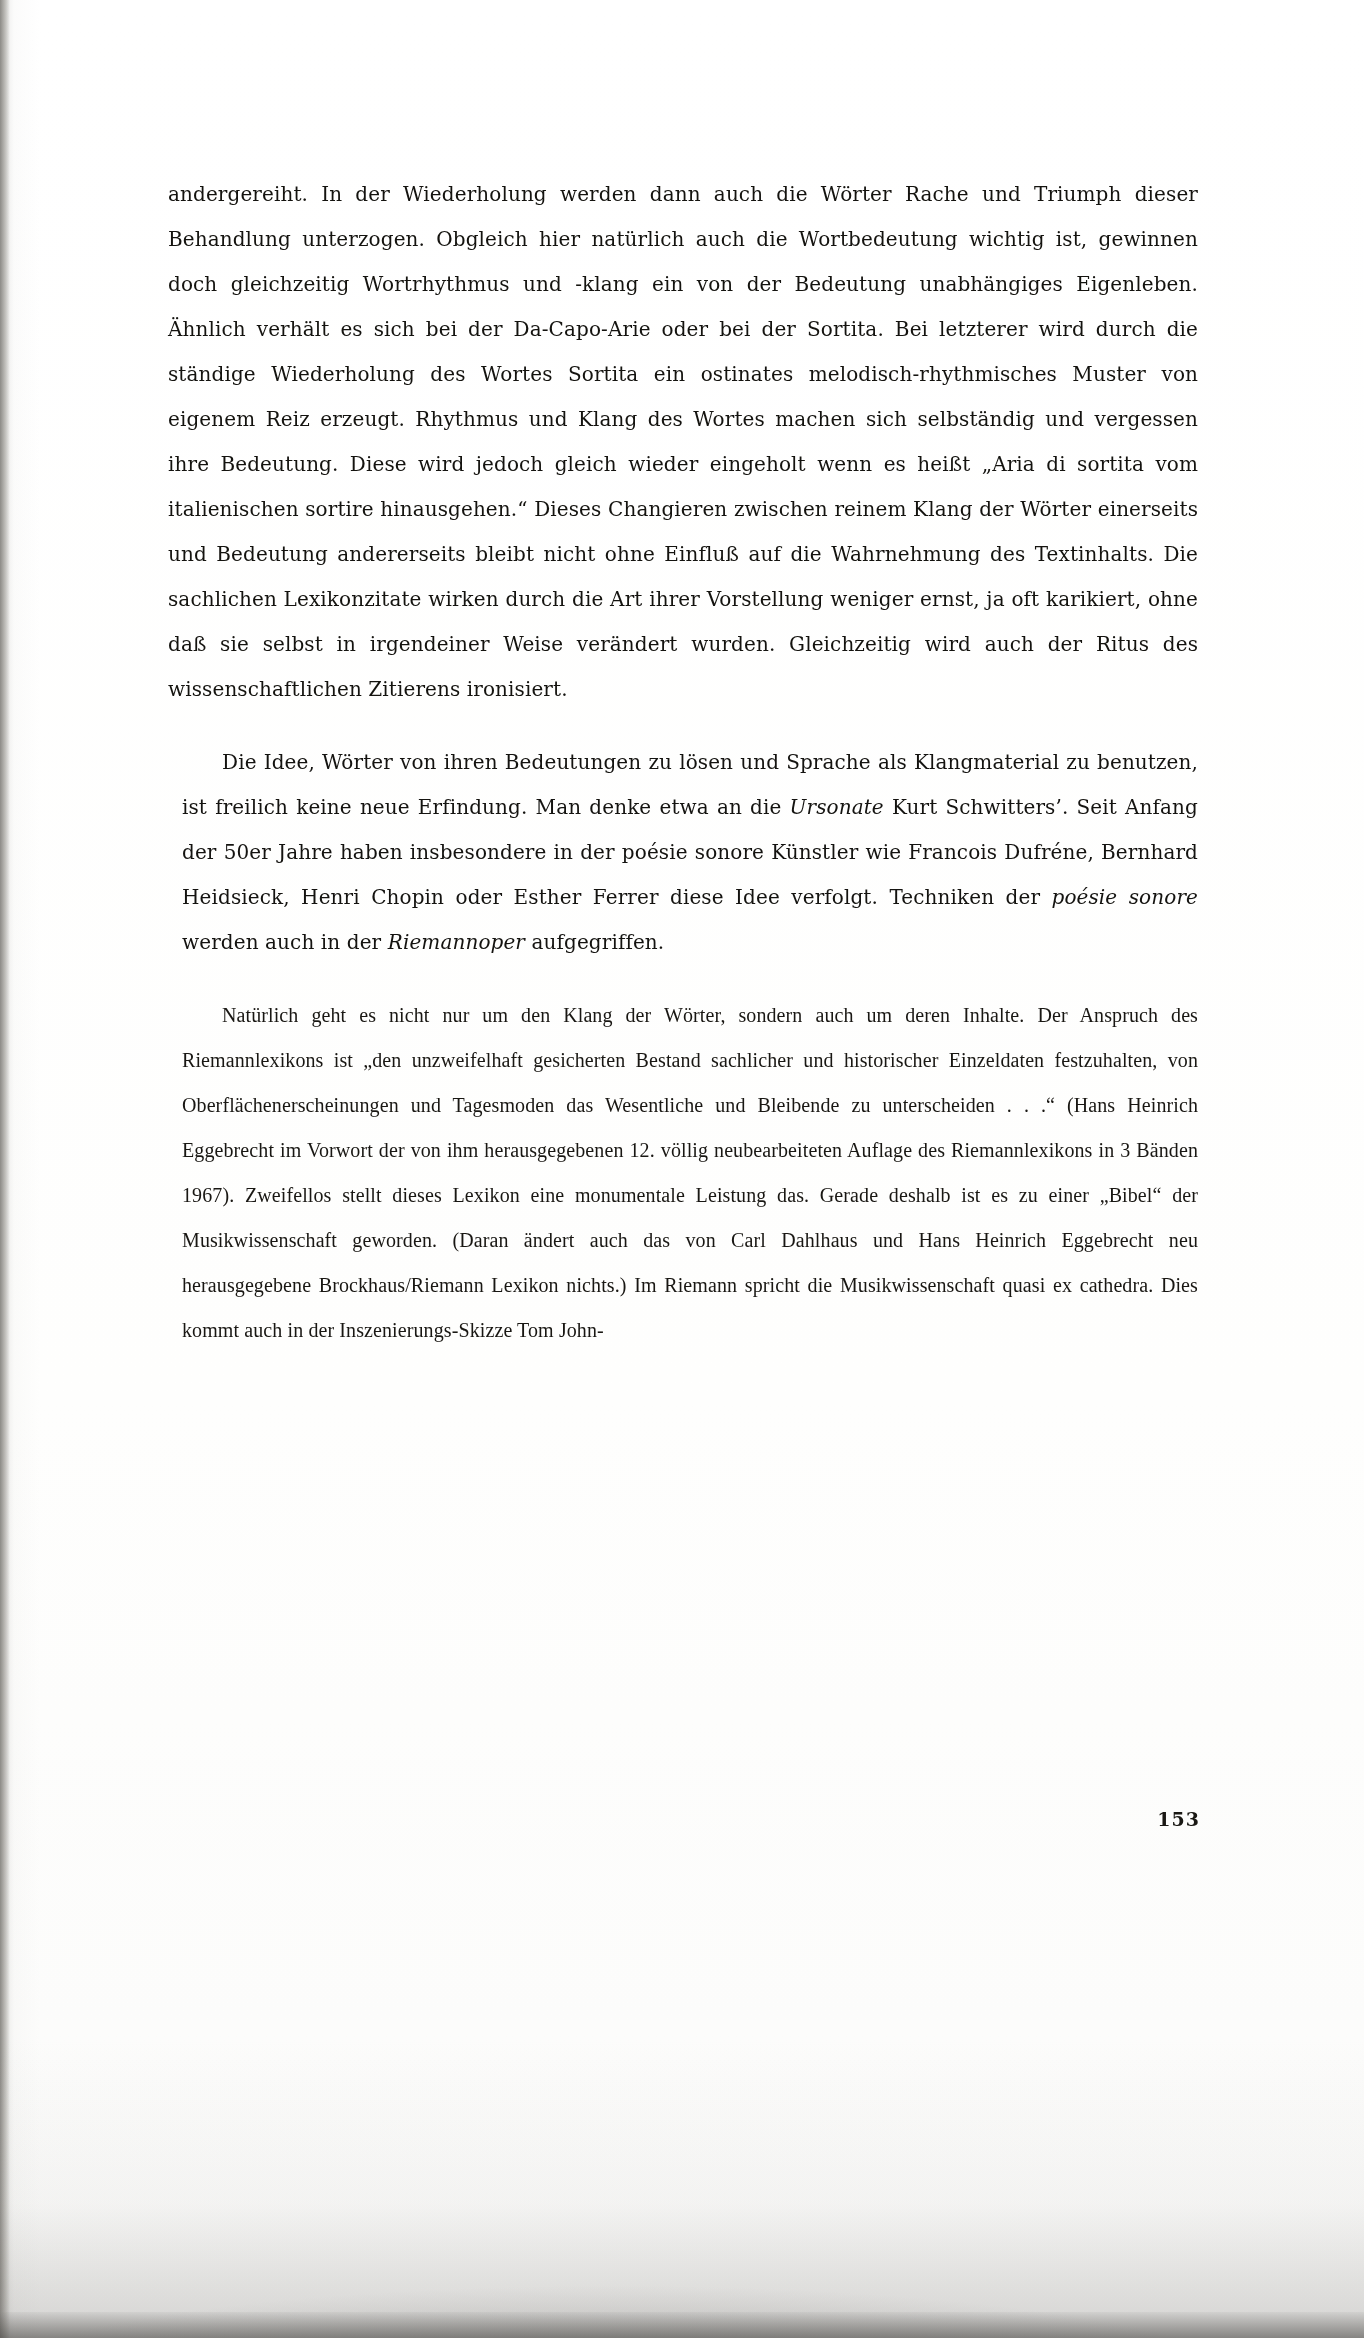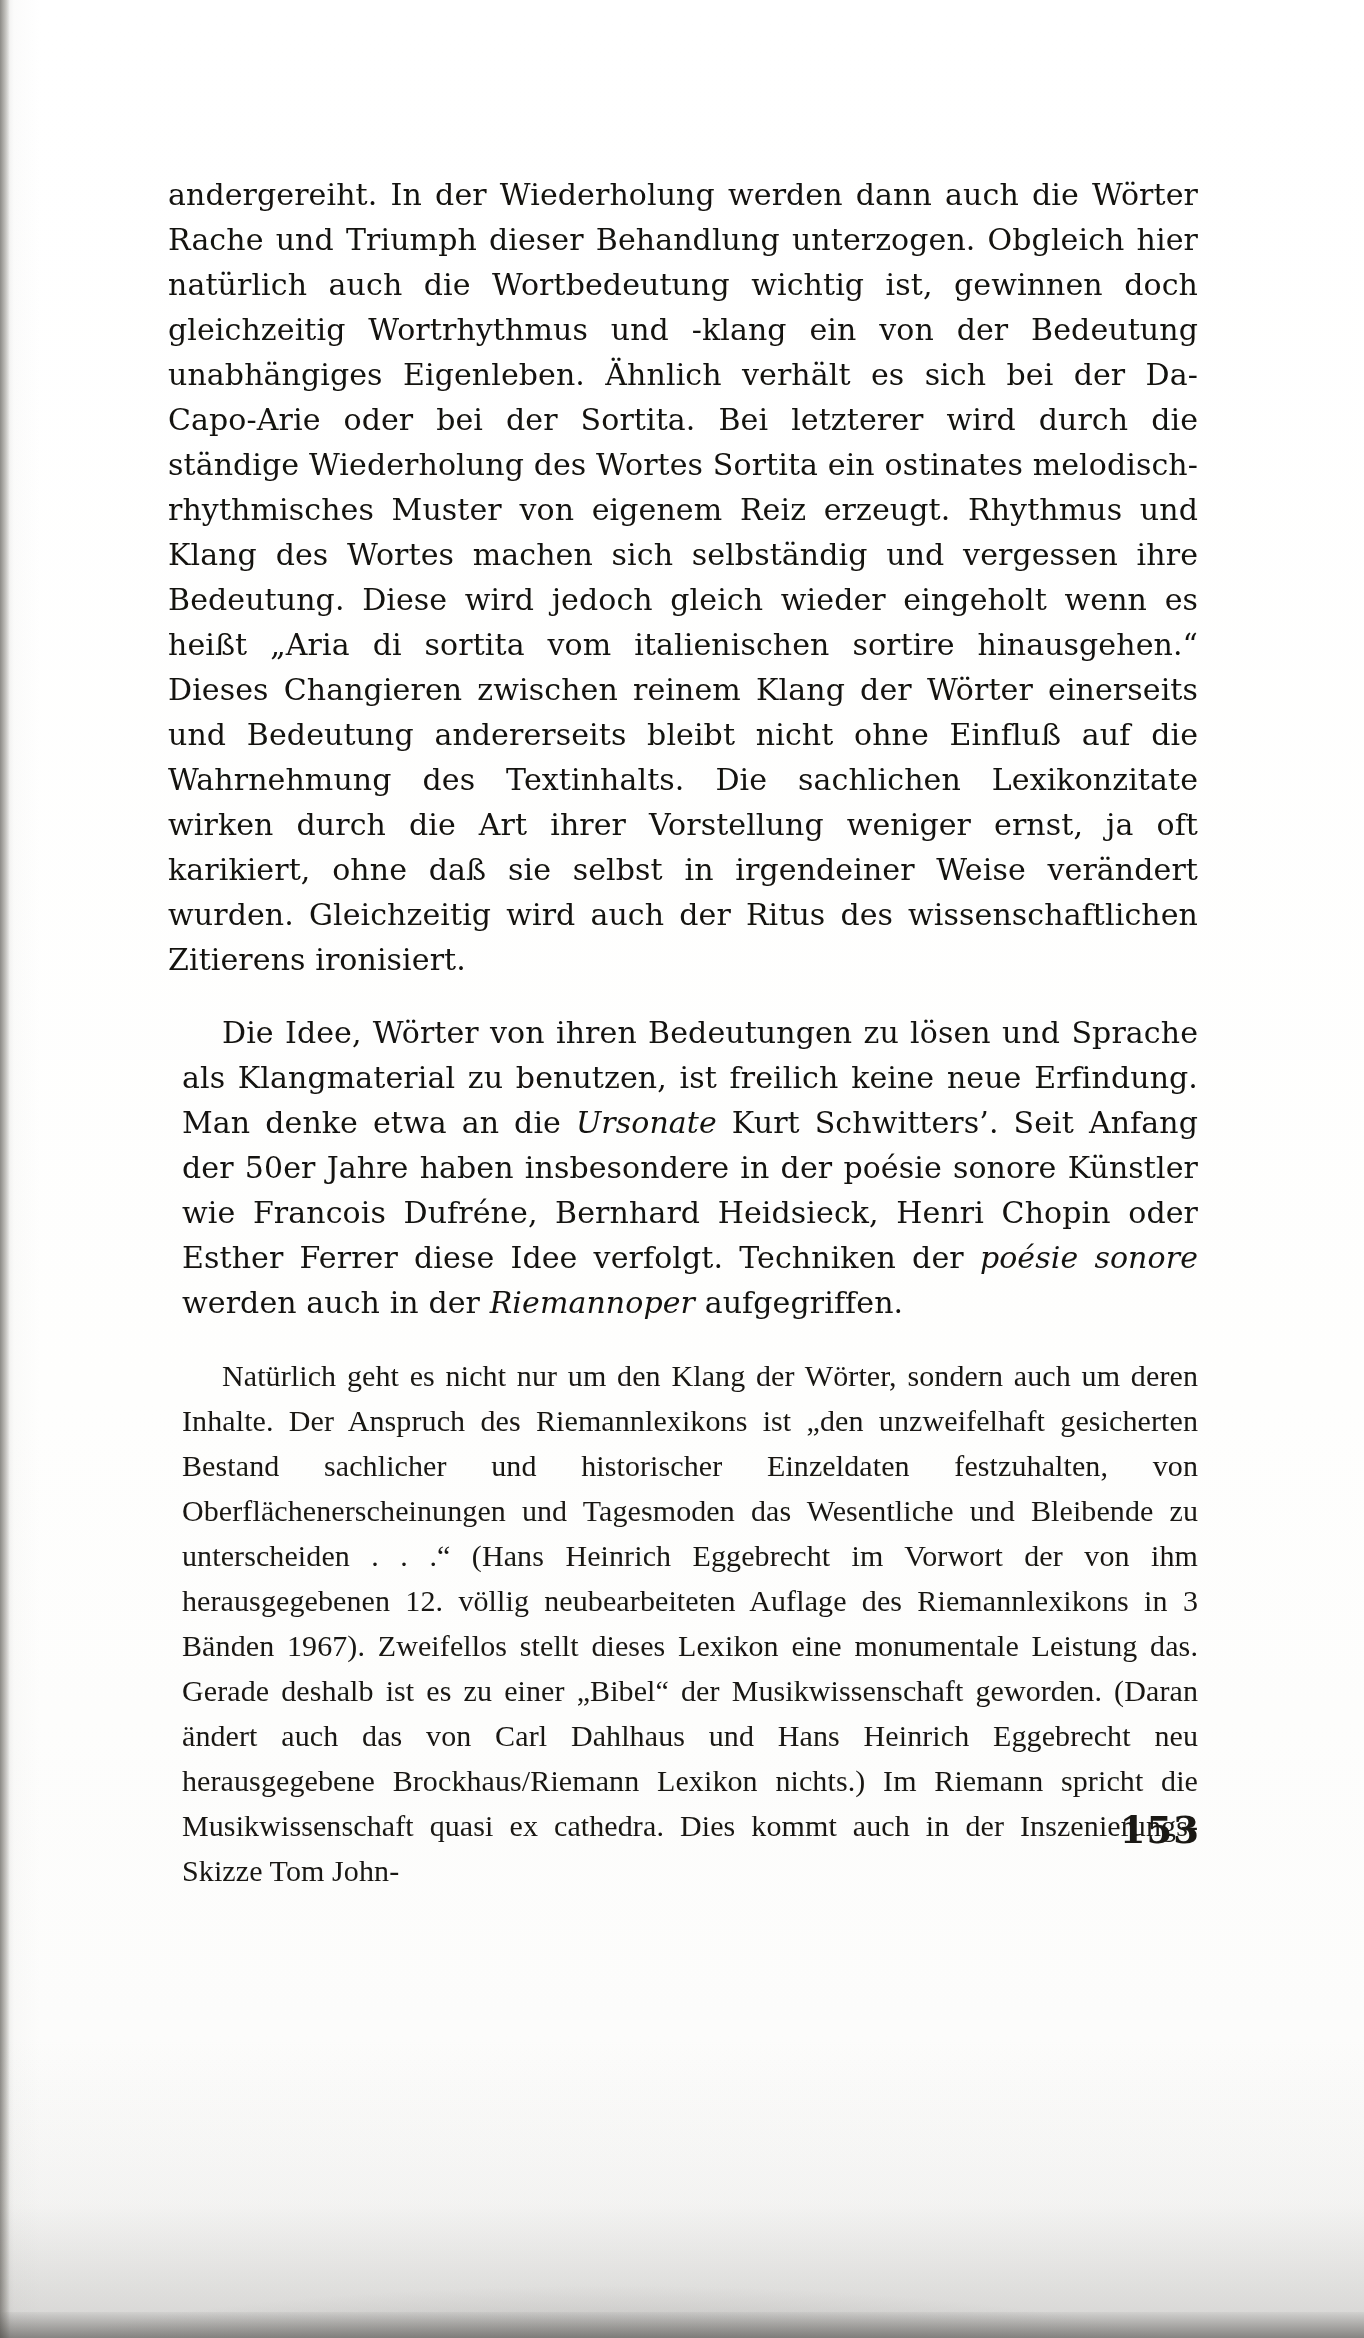--- a/index.html
+++ b/index.html
@@ -54,21 +54,21 @@
 
   .text-column {
     position: absolute;
     left: 168px;
     top: 172px;
     width: 1030px;
   }
 
   p {
     margin: 0;
-    font-size: 30px;
+    font-size: 20px;
     line-height: 45px;
     color: #14130f;
     text-align: justify;
     text-justify: inter-word;
     letter-spacing: 0.1px;
     font-family: "DejaVu Serif", serif;
   }
   p + p {
     margin-top: 28px;
     margin-left: 14px;
@@ -82,21 +82,21 @@
 
   
   .para-1 { color: #14130f; }
   .para-2 { color: #141310; }
   .para-3 { color: #191713; font-family: Liberation Serif, serif; }
 
   .page-number {
     position: absolute;
     right: 164px;
     top: 1808px;
-    font-size: 37px;
+    font-size: 19px;
     font-weight: bold;
     letter-spacing: 1px;
     color: #1a1814;
     font-family: "DejaVu Serif", serif;
   }
 </style>
 </head>
 <body>
 
 <div class="page">

